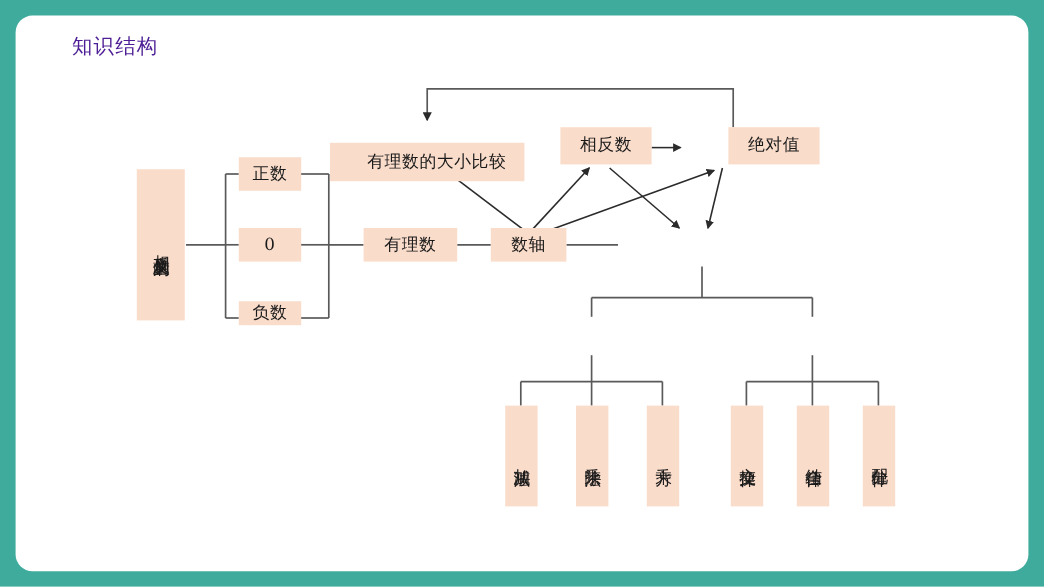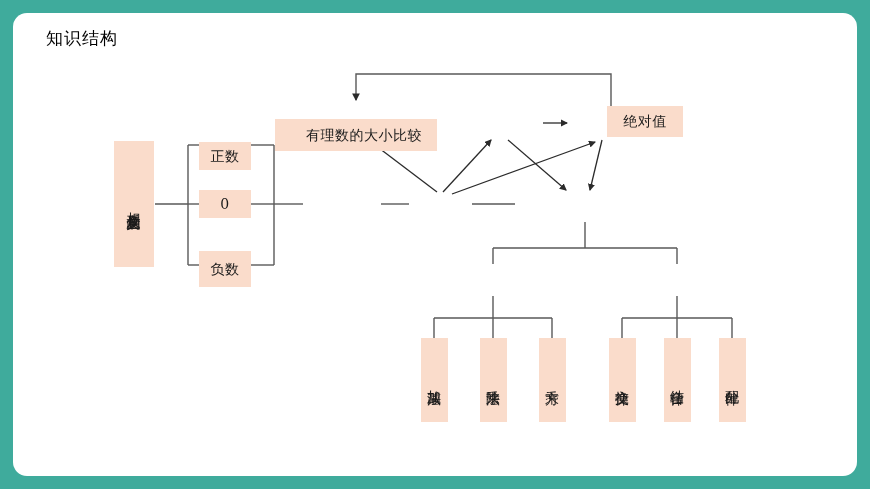--- a/index.html
+++ b/index.html
@@ -19,24 +19,24 @@
     position: absolute;
     left: 13px;
     top: 13px;
     width: 844px;
     height: 463px;
     background: #ffffff;
     border-radius: 14px;
   }
   #title {
     position: absolute;
-    left: 46px;
+    left: 60px;
     top: 27px;
     font-size: 17px;
-    color: #000000;
+    color: #4c1d95;
     letter-spacing: 1px;
     font-family: "DejaVu Serif", "Liberation Serif", serif;
     white-space: nowrap;
   }
   .node {
     position: absolute;
     background: #fadccb;
     color: #1a1a1a;
     font-family: "DejaVu Serif", "Liberation Serif", serif;
     font-size: 14px;
@@ -124,26 +124,29 @@
       <path d="M 452 194 L 595 142" marker-end="url(#arrow)"></path>
 
       <path d="M 508 140 L 566 190" marker-end="url(#arrow)"></path>
 
       <path d="M 602 140 L 590 190" marker-end="url(#arrow)"></path>
     </g>
   </svg>
 
   <div class="node vert" style="left:114px; top:141px; width:40px; height:126px;">相反意义的量</div>
 
-  <div class="node" style="left:199px; top:131px; width:52px; height:28px;margin-top:11px;">正数</div>
+  <div class="node" style="left:199px; top:131px; width:52px; height:28px;">正数</div>
   <div class="node" style="left:199px; top:190px; width:52px; height:28px;">0</div>
-  <div class="node" style="left:199px; top:251px; width:52px; height:36px;">负数</div>
+  <div class="node" style="left:199px; top:251px; width:52px; height:20px;">负数</div>
 
+  <div class="node" style="left:303px; top:190px; width:78px; height:28px;">有理数</div>
+  <div class="node" style="left:409px; top:190px; width:63px; height:28px;">数轴</div>
 
   <div class="node" style="left:275px; top:119px; width:162px; height:32px;padding-left:16px;">有理数的大小比较</div>
+  <div class="node" style="left:467px; top:106px; width:76px; height:31px;">相反数</div>
   <div class="node" style="left:567px; top:106px; width:76px; height:31px;margin-left:40px;">绝对值</div>
 
 
   <div class="node vert" style="left:421px; top:338px; width:27px; height:84px;">加减法</div>
   <div class="node vert" style="left:480px; top:338px; width:27px; height:84px;">乘除法</div>
   <div class="node vert" style="left:539px; top:338px; width:27px; height:84px;">乘方</div>
 
   <div class="node vert" style="left:609px; top:338px; width:27px; height:84px;">交换律</div>
   <div class="node vert" style="left:664px; top:338px; width:27px; height:84px;">结合律</div>
   <div class="node vert" style="left:719px; top:338px; width:27px; height:84px;">分配律</div>

